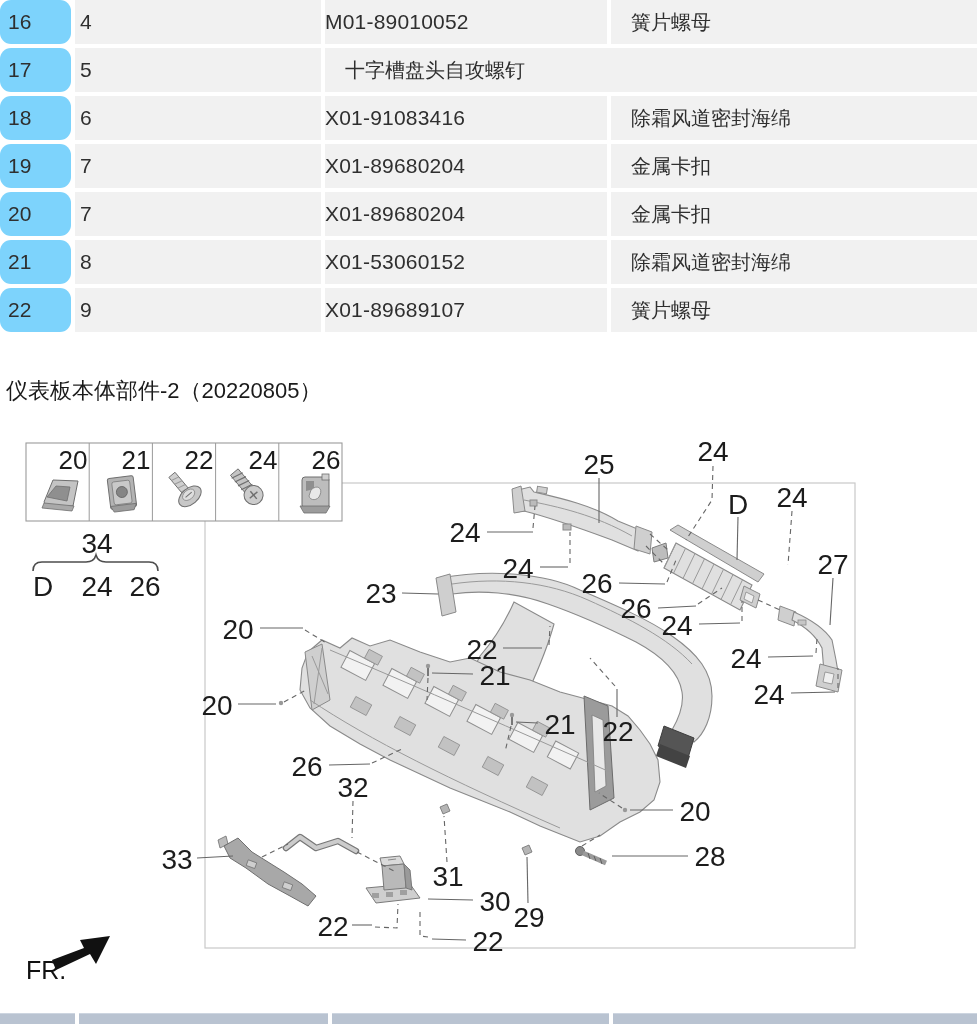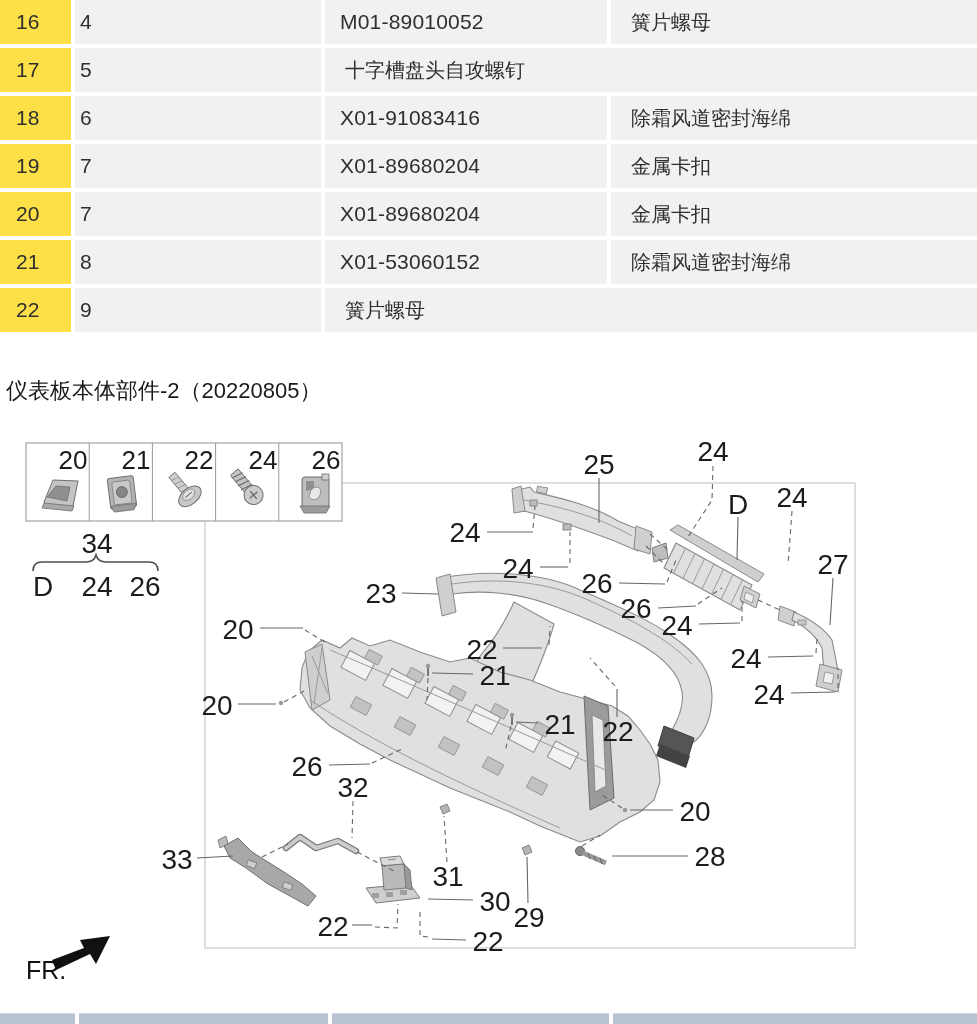--- a/index.html
+++ b/index.html
@@ -4,23 +4,23 @@
 <style>
   html,body{margin:0;padding:0;}
   body{
     width:977px;height:1024px;position:relative;background:#fff;
     font-family:"Liberation Sans","DejaVu Sans",sans-serif;overflow:hidden;
   }
   
   .parts-table{position:absolute;top:0;left:0;width:977px;}
   .p-row{display:flex;height:44px;margin-bottom:4px;}
   .p-cell{background:#f1f1f1;display:flex;align-items:center;color:#2f2f2f;}
-  .p-cell.c1{width:71px;padding-left:16px;box-sizing:border-box;background:#fde047;font-size:21px;}
+  .p-cell.c1{width:71px;padding-left:8px;box-sizing:border-box;background:#7dd3fc;font-size:21px;border-radius:11px;}
   .p-cell.c2{width:246px;margin-left:4px;padding-left:5px;box-sizing:border-box;font-size:21px;}
-  .p-cell.c3{width:282px;margin-left:4px;padding-left:15px;box-sizing:border-box;font-size:21px;letter-spacing:.2px;}
+  .p-cell.c3{width:282px;margin-left:4px;padding-left:0;box-sizing:border-box;font-size:21px;letter-spacing:.2px;}
   .p-cell.c4{flex:1;margin-left:4px;padding-left:20px;box-sizing:border-box;font-size:20px;}
   
   .sec-title{position:absolute;left:6px;top:376px;font-size:22px;color:#1a1a1a;}
   
   .diagram-wrap{position:absolute;left:0;top:435px;width:977px;height:565px;}
   .callout{font-size:28px;fill:#1c1c1c;}
   .legend-num{font-size:26px;fill:#1c1c1c;}
   .grp-txt{font-size:28px;fill:#1c1c1c;}
   .fr-txt{font-size:25px;fill:#111;}
   .ldr{stroke:#666;stroke-width:1.1;fill:none;}
@@ -72,20 +72,21 @@
   </div>
   <div class="p-row">
     <div class="p-cell c1">21</div>
     <div class="p-cell c2">8</div>
     <div class="p-cell c3">X01-53060152</div>
     <div class="p-cell c4">除霜风道密封海绵</div>
   </div>
   <div class="p-row">
     <div class="p-cell c1">22</div>
     <div class="p-cell c2">9</div>
+    <div class="p-cell c3">X01-89689107</div>
     <div class="p-cell c4">簧片螺母</div>
   </div>
 </div>
 
 <div class="sec-title">仪表板本体部件-2（20220805）</div>
 
 <div class="diagram-wrap">
 <svg width="977" height="565" viewBox="0 435 977 1000" preserveAspectRatio="xMinYMin slice">
 
   <rect x="205" y="483" width="650" height="465" fill="#ffffff" stroke="#c9c9c9" stroke-width="1.2"></rect>

